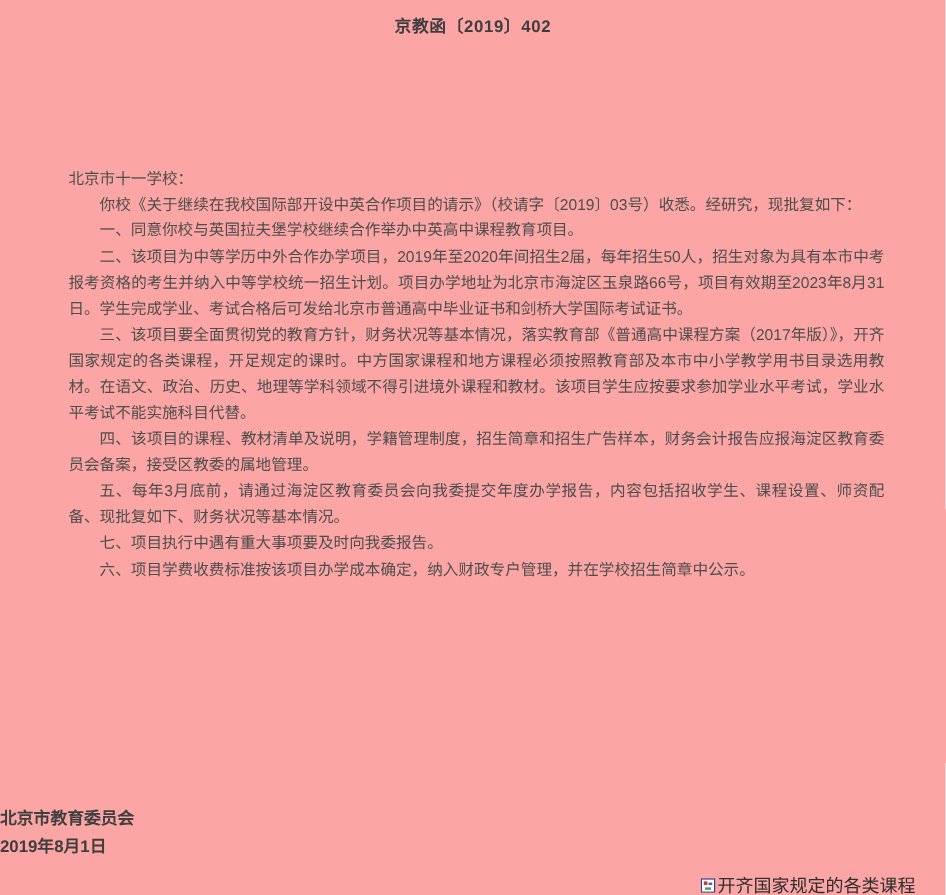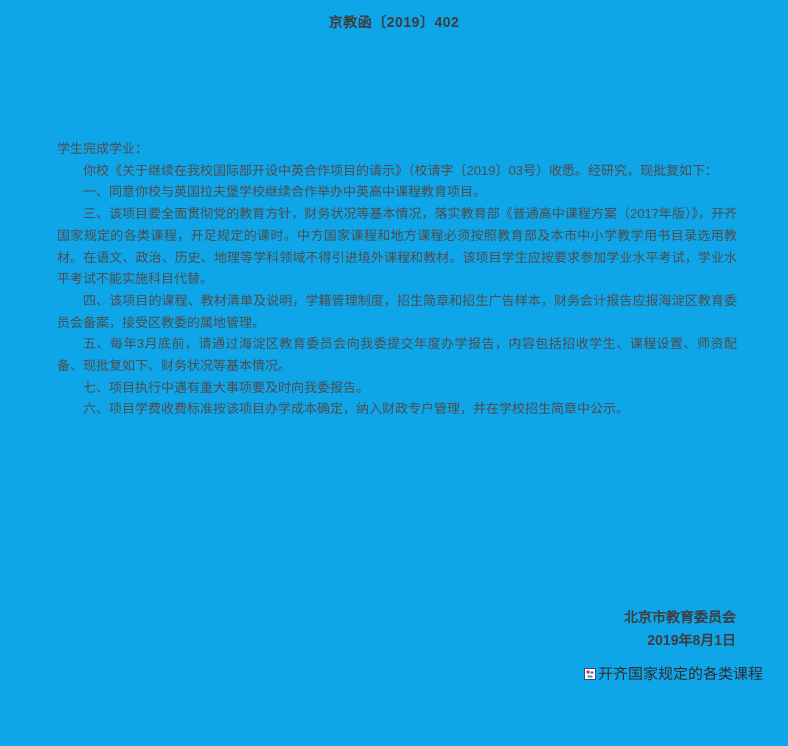--- a/index.html
+++ b/index.html
@@ -4,21 +4,21 @@
 <style>
   html, body {
     margin: 0;
     padding: 0;
     background: #ffffff;
   }
   .page {
     position: relative;
     width: 788px;
     height: 746px;
-    background: #0ea5e9;
+    background: #fca5a5;
     overflow: hidden;
     font-family: "Liberation Sans", "DejaVu Sans", sans-serif;
     color: #4e4e4e;
   }
   .doc-number {
     padding-top: 11px;
     text-align: center;
     font-size: 14px;
     font-weight: bold;
     color: #3e3e3e;
@@ -35,21 +35,20 @@
     margin: 0;
     padding: 0;
     text-indent: 2em;
   }
   .doc-body p.recipient {
     text-indent: 0;
   }
   .signature {
     margin-top: 186px;
     margin-right: 52px;
-    text-align: right;
     font-size: 14px;
     font-weight: bold;
     color: #3e3e3e;
     line-height: 23px;
   }
   .attachment-row {
     margin-top: 13px;
     margin-right: 25px;
     text-align: right;
     font-size: 15px;
@@ -69,23 +68,24 @@
   }
 </style>
 </head>
 <body>
 
 <div class="page">
 
   <div class="doc-number">京教函〔2019〕402</div>
 
   <div class="doc-body">
-    <p class="recipient">学生完成学业：</p>
+    <p class="recipient">北京市十一学校：</p>
     <p>你校《关于继续在我校国际部开设中英合作项目的请示》（校请字〔2019〕03号）收悉。经研究，现批复如下：</p>
     <p>一、同意你校与英国拉夫堡学校继续合作举办中英高中课程教育项目。</p>
+    <p>二、该项目为中等学历中外合作办学项目，2019年至2020年间招生2届，每年招生50人，招生对象为具有本市中考报考资格的考生并纳入中等学校统一招生计划。项目办学地址为北京市海淀区玉泉路66号，项目有效期至2023年8月31日。学生完成学业、考试合格后可发给北京市普通高中毕业证书和剑桥大学国际考试证书。</p>
     <p>三、该项目要全面贯彻党的教育方针，财务状况等基本情况，落实教育部《普通高中课程方案（2017年版）》，开齐国家规定的各类课程，开足规定的课时。中方国家课程和地方课程必须按照教育部及本市中小学教学用书目录选用教材。在语文、政治、历史、地理等学科领域不得引进境外课程和教材。该项目学生应按要求参加学业水平考试，学业水平考试不能实施科目代替。</p>
     <p>四、该项目的课程、教材清单及说明，学籍管理制度，招生简章和招生广告样本，财务会计报告应报海淀区教育委员会备案，接受区教委的属地管理。</p>
     <p>五、每年3月底前，请通过海淀区教育委员会向我委提交年度办学报告，内容包括招收学生、课程设置、师资配备、现批复如下、财务状况等基本情况。</p>
     <p>七、项目执行中遇有重大事项要及时向我委报告。</p>
     <p>六、项目学费收费标准按该项目办学成本确定，纳入财政专户管理，并在学校招生简章中公示。</p>
   </div>
 
   <div class="signature">
     <div>北京市教育委员会</div>
     <div>2019年8月1日</div>

